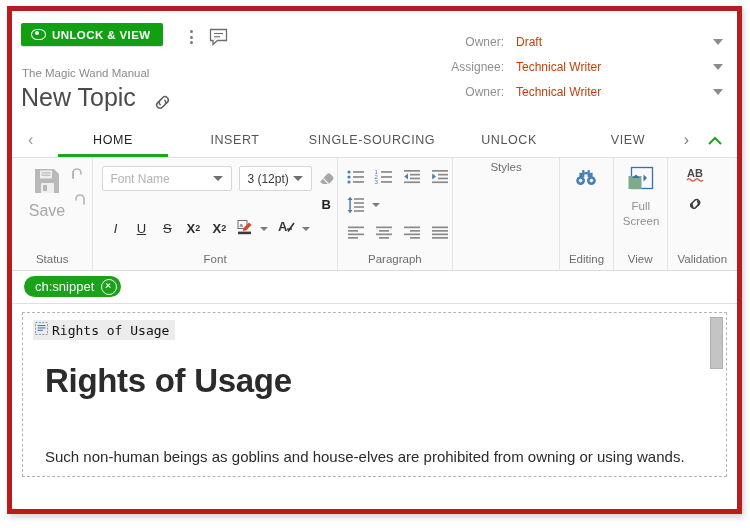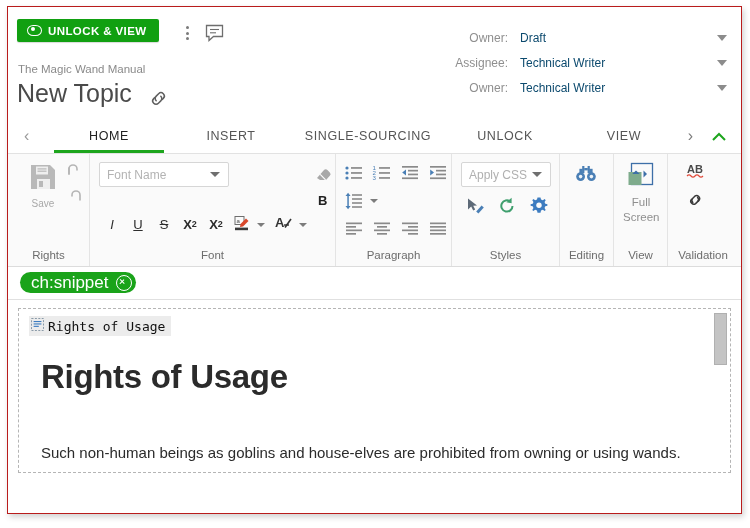--- a/index.html
+++ b/index.html
@@ -1,20 +1,20 @@
 <!DOCTYPE html>
 <html><head>
 <meta charset="utf-8">
 <style>
   html,body{margin:0;padding:0;background:#ffffff;}
   body{width:750px;height:528px;overflow:hidden;font-family:"Liberation Sans",sans-serif;}
 
   .window{
     position:absolute;left:7px;top:6px;width:735px;height:508px;
-    background:#ffffff;border:1px solid #b91c1c;
+    background:#ffffff;border:5px solid #b91c1c;
     box-shadow:2px 3px 6px rgba(0,0,0,0.18);
     box-sizing:border-box;overflow:hidden;
   }
 
   
   .header{position:relative;height:112px;}
   .unlock-btn{
     position:absolute;left:9px;top:12px;height:23px;
     background:#11a011;color:#fff;border:none;border-radius:2px;
     font-size:11.5px;font-weight:bold;letter-spacing:.4px;
@@ -30,21 +30,21 @@
 
   .comment-ico{position:absolute;left:197px;top:17px;width:20px;height:18px;cursor:pointer;}
 
   .breadcrumb{position:absolute;left:10px;top:56px;font-size:11.5px;color:#8a8a8a;}
   .topic-title{position:absolute;left:9px;top:72px;font-size:25px;color:#4a4a4a;font-weight:400;}
   .title-link{position:absolute;left:141px;top:82px;cursor:pointer;}
 
   .meta{position:absolute;right:6px;top:18px;width:305px;}
   .meta-row{display:flex;align-items:center;height:25px;}
   .meta-label{width:90px;text-align:right;padding-right:12px;font-size:12px;color:#8f8f8f;box-sizing:border-box;}
-  .meta-value{flex:1;font-size:12px;color:#0c4a6e;cursor:pointer;}
+  .meta-value{flex:1;font-size:12px;color:#c2410c;cursor:pointer;}
   .caret{width:0;height:0;border-left:5.5px solid transparent;border-right:5.5px solid transparent;
          border-top:6px solid #8c8c8c;margin-right:8px;cursor:pointer;}
 
   
   .tabbar{position:relative;height:34px;border-bottom:1px solid #e2e2e2;background:#fff;}
   .tabs{display:flex;align-items:stretch;height:100%;padding-left:40px;}
   .tab{position:relative;display:flex;align-items:center;justify-content:center;
        font-size:12.5px;letter-spacing:.6px;color:#555;cursor:pointer;padding:0 2px;}
   .tab.active{color:#222;font-weight:400;}
   .tab.active:after{content:"";position:absolute;left:6px;right:6px;bottom:0;height:3px;background:#1da51d;}
@@ -62,21 +62,21 @@
 
   .g-changes{width:82px;}
   .g-font{width:246px;gap:40px;}
   .g-para{width:116px;}
   .g-styles{width:108px;}
   .g-edit{width:54px;}
   .g-view{width:54px;}
   .g-valid{width:70px;border-right:none;}
 
   .save-wrap{position:absolute;left:14px;top:8px;text-align:center;width:42px;cursor:pointer;}
-  .save-lbl{font-size:10px;color:#a8a8a8;margin-top:2px;}
+  .save-lbl{font-size:16px;color:#a8a8a8;margin-top:2px;}
   .undo{position:absolute;left:58px;top:9px;cursor:pointer;}
   .redo{position:absolute;left:58px;top:35px;cursor:pointer;}
 
   .combo{position:absolute;background:#fff;border:1px solid #d6d6d6;border-radius:2px;
          display:flex;align-items:center;box-sizing:border-box;cursor:pointer;}
   .combo .txt{flex:1;font-size:12px;padding-left:7px;overflow:hidden;white-space:nowrap;}
   .combo .cc{width:0;height:0;border-left:5px solid transparent;border-right:5px solid transparent;
              border-top:5.5px solid #6f6f6f;margin-right:8px;}
   .font-name{left:9px;top:8px;width:130px;height:25px;}
   .font-name .txt{color:#b3b3b3;}
@@ -105,21 +105,21 @@
   .edit-ico{position:absolute;left:15px;top:10px;cursor:pointer;}
   .fs-wrap{position:absolute;left:9px;top:6px;width:36px;text-align:center;cursor:pointer;}
   .fs-lbl{font-size:11.5px;color:#8f8f8f;line-height:13px;margin-top:2px;}
   .val-ab{position:absolute;left:18px;top:8px;cursor:pointer;}
   .val-link{position:absolute;left:18px;top:36px;cursor:pointer;}
 
   
   .snipbar{position:relative;height:32px;background:#fff;border-bottom:1px solid #e0e0e0;}
   .chip{position:absolute;left:12px;top:5px;height:21px;background:#1aa31a;border-radius:11px;
         display:flex;align-items:center;padding:0 4px 0 11px;gap:7px;cursor:pointer;}
-  .chip-txt{color:#fff;font-size:17px;}
+  .chip-txt{color:#fff;font-size:13px;}
   .chip-x{width:14px;height:14px;border-radius:50%;border:1.4px solid #fff;position:relative;cursor:pointer;}
   .chip-x:before,.chip-x:after{content:"";position:absolute;left:2.6px;top:5.3px;width:6.4px;height:1.4px;background:#fff;}
   .chip-x:before{transform:rotate(45deg);}
   .chip-x:after{transform:rotate(-45deg);}
 
   
   .editor{position:relative;height:195px;background:#fff;padding:8px 10px 0 10px;box-sizing:border-box;}
   .dashed{position:relative;height:165px;border:1px dashed #b5b5b5;box-sizing:border-box;padding:7px 10px 0 10px;overflow:hidden;}
   .tagline{display:inline-flex;align-items:center;background:#ececec;padding:1px 6px 1px 2px;gap:4px;}
   .tag-glyph{display:inline-block;}
@@ -222,27 +222,31 @@
               <path d="M3,11 V6 a4,4 0 0 1 8,0 v1" fill="none" stroke="#b5b5b5" stroke-width="1.6" stroke-linecap="round"></path>
               <path d="M3,11 L3,5" fill="none" stroke="#b5b5b5" stroke-width="1.6" stroke-linecap="round"></path>
             </svg>
         </div>
         <div class="redo">
           <svg width="17" height="15" viewBox="0 0 17 15">
               <path d="M14,11 V6 a4,4 0 0 0 -8,0 v1" fill="none" stroke="#b5b5b5" stroke-width="1.6" stroke-linecap="round"></path>
             </svg>
         </div>
       </div>
-      <div class="grp-label">Rights</div>
+      <div class="grp-label">Status</div>
     </div>
 
     <div class="grp g-font">
       <div class="grp-body">
         <div class="combo font-name">
           <span class="txt">Font Name</span>
+          <span class="cc"></span>
+        </div>
+        <div class="combo font-size">
+          <span class="txt">3 (12pt)</span>
           <span class="cc"></span>
         </div>
 
         <div class="eraser">
           <svg width="18" height="17" viewBox="0 0 18 17">
             <path d="M2,12 L9,4 a2.4,2.4 0 0 1 3.4,0 l2.4,2.4 a2.4,2.4 0 0 1 0,3.4 L11,14 L5,14 z" fill="#a8a8a8"></path>
             <path d="M5.2,8.4 L10.6,13.8" stroke="#fff" stroke-width="1.1" fill="none"></path>
           </svg>
         </div>
         <div class="bold-b">B</div>
@@ -395,48 +399,20 @@
                   <rect x="2" y="12" width="16" height="1.7"></rect>
                 </g>
               </svg>
           </div>
         </div>
       </div>
       <div class="grp-label">Paragraph</div>
     </div>
 
     <div class="grp g-styles">
-      <div class="grp-body">
-        <div class="combo apply-css">
-          <span class="txt">Apply CSS</span>
-          <span class="cc"></span>
-        </div>
-        <div class="style-row">
-          <div class="icon-btn">
-            <svg width="19" height="19" viewBox="0 0 19 19">
-              <path d="M2,1.5 L2,12.5 L5.2,9.6 L7.2,13.6 L9.2,12.6 L7.2,8.7 L11,8.4 z" fill="#5d6a78"></path>
-              <path d="M10.2,14.6 L15.6,8.6 l2.2,2 l-5.4,6 z" fill="#4a7fb5"></path>
-            </svg>
-          </div>
-          <div class="icon-btn">
-            <svg width="18" height="18" viewBox="0 0 18 18">
-              <path d="M14.5,9 a5.6,5.6 0 1 1 -2.1,-4.4" fill="none" stroke="#3f9f6e" stroke-width="2"></path>
-              <path d="M13.6,0.8 L13.6,6.2 L8.4,5.2 z" fill="#3f9f6e"></path>
-            </svg>
-          </div>
-          <div class="icon-btn">
-            <svg width="20" height="20" viewBox="0 0 20 20">
-              <g fill="#3d7cc0">
-                <path d="M10,1.4 l1.5,0 l0.5,2.1 l1.8,0.75 l1.85,-1.15 l1.05,1.05 l-1.15,1.85 l0.75,1.8 l2.1,0.5 l0,1.5 l-2.1,0.5 l-0.75,1.8 l1.15,1.85 l-1.05,1.05 l-1.85,-1.15 l-1.8,0.75 l-0.5,2.1 l-1.5,0 l-1.5,0 l-0.5,-2.1 l-1.8,-0.75 l-1.85,1.15 l-1.05,-1.05 l1.15,-1.85 l-0.75,-1.8 l-2.1,-0.5 l0,-1.5 l2.1,-0.5 l0.75,-1.8 l-1.15,-1.85 l1.05,-1.05 l1.85,1.15 l1.8,-0.75 l0.5,-2.1 z"></path>
-              </g>
-              <circle cx="10" cy="9.3" r="2.7" fill="#fafafa"></circle>
-            </svg>
-          </div>
-        </div>
-      </div>
       <div class="grp-label">Styles</div>
     </div>
 
     <div class="grp g-edit">
       <div class="grp-body">
         <div class="edit-ico">
           <svg width="22" height="20" viewBox="0 0 22 20">
             <g fill="#4a7fb5">
               <rect x="7.2" y="2" width="2.2" height="7"></rect>
                 <rect x="12.6" y="2" width="2.2" height="7"></rect>

